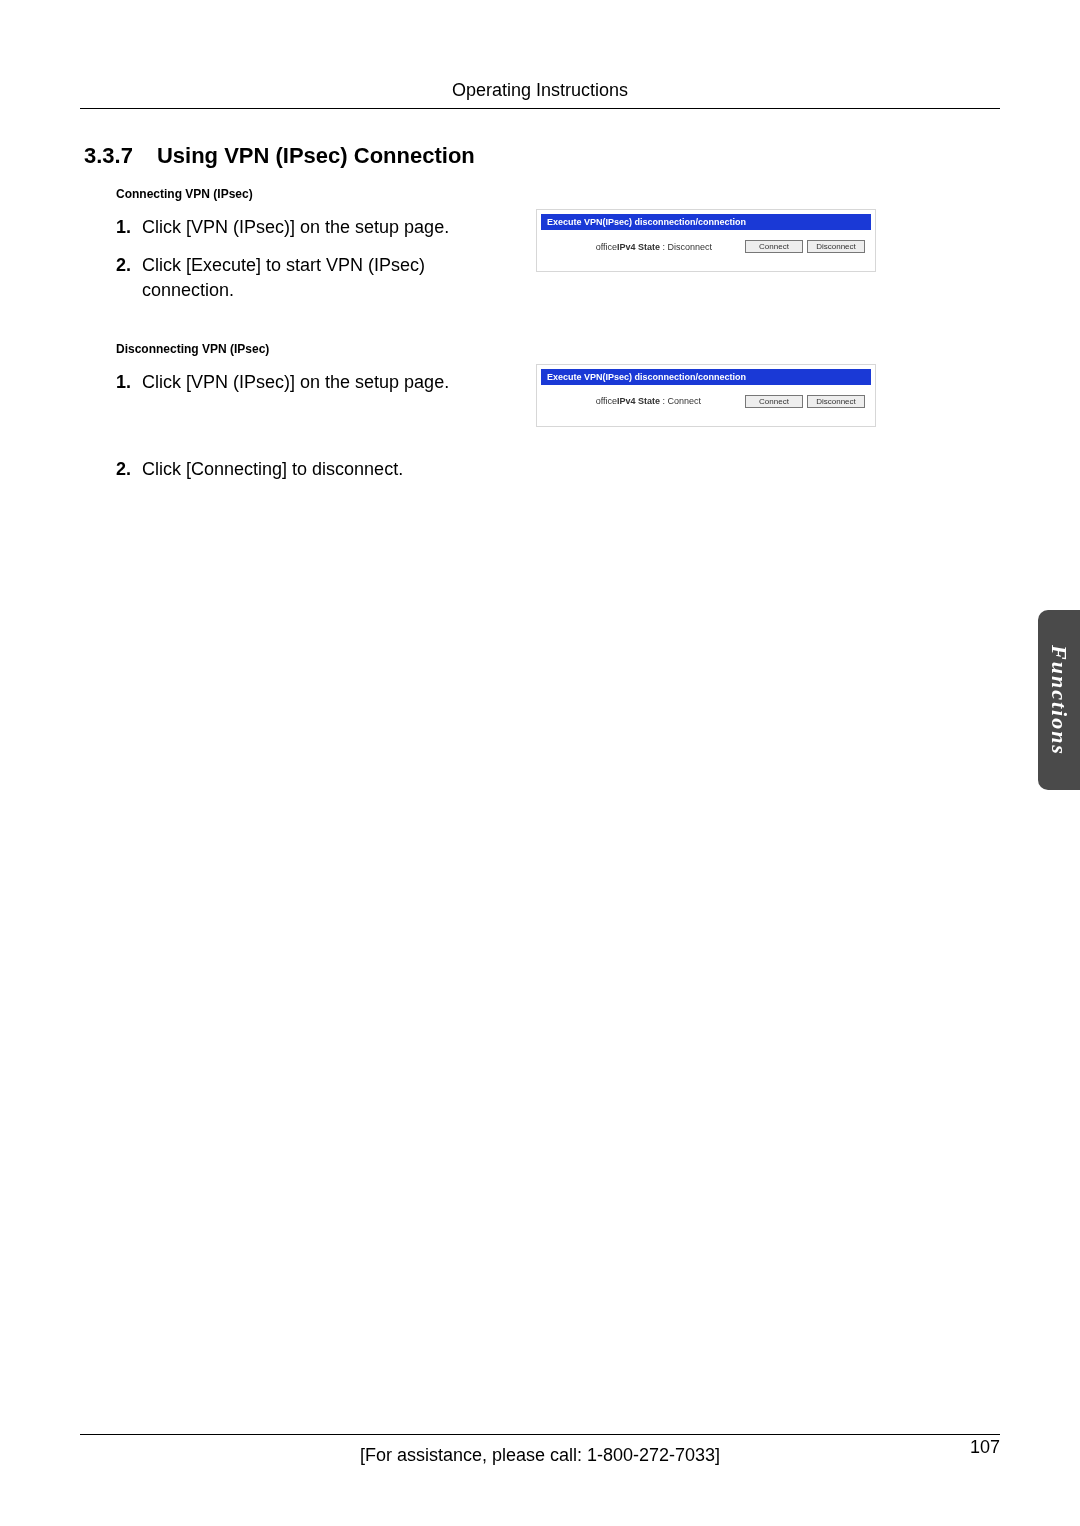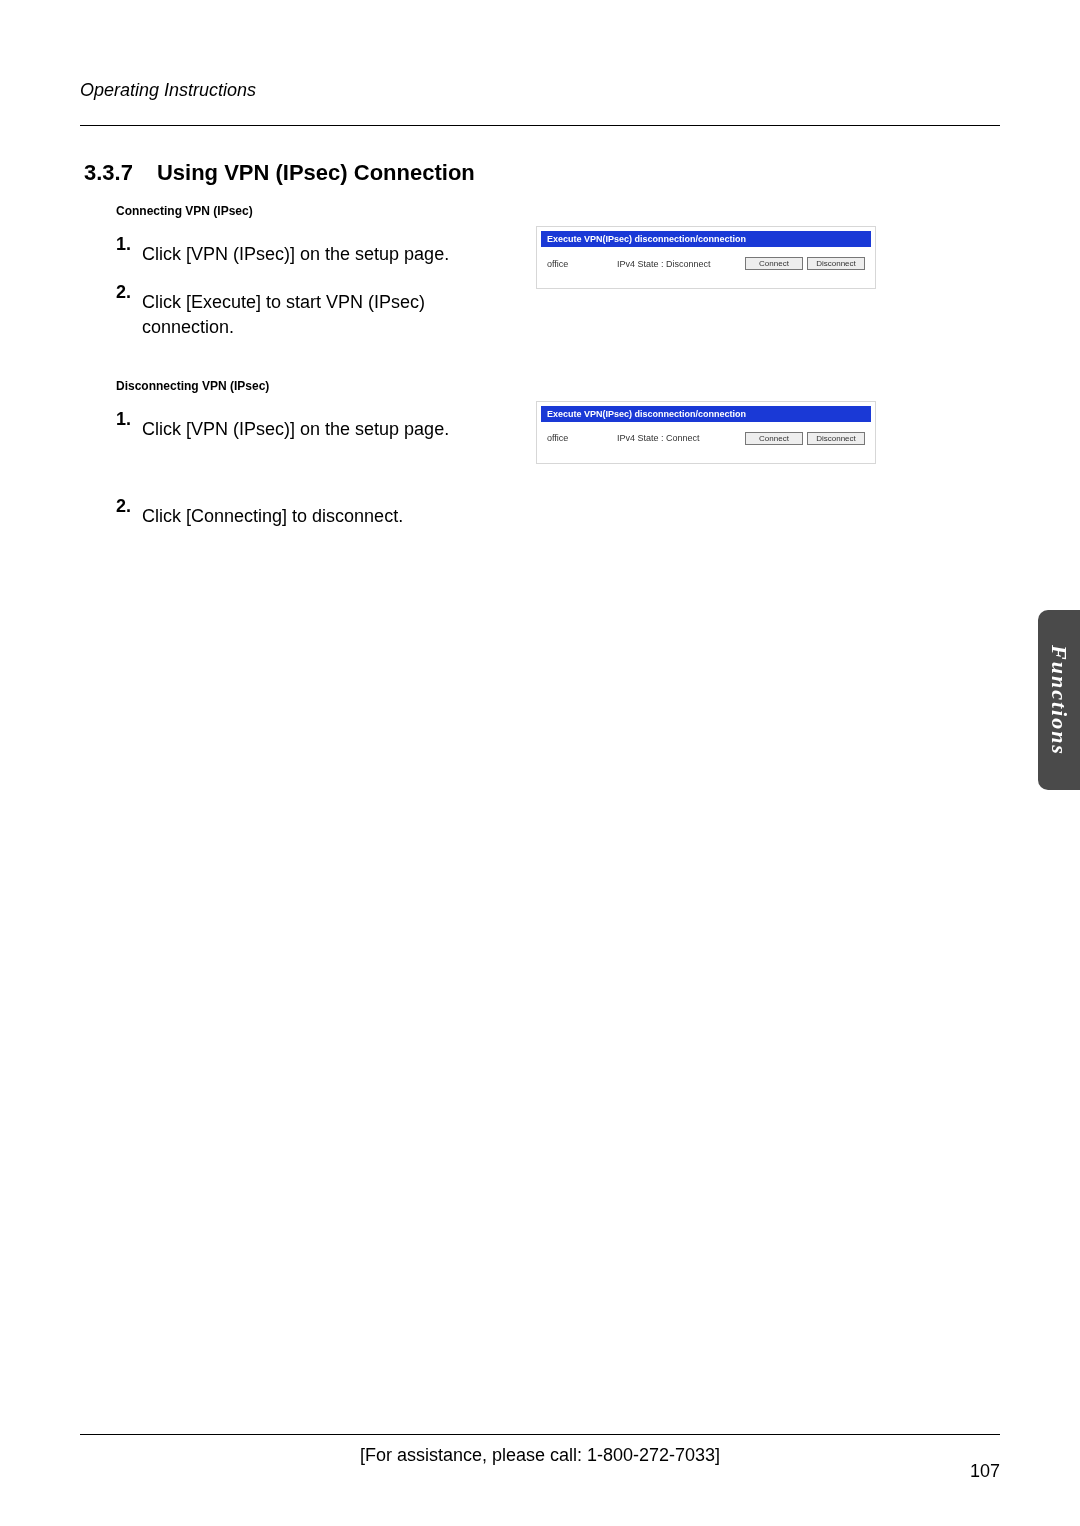--- a/index.html
+++ b/index.html
@@ -10,26 +10,25 @@
     color: #000;
   }
   .page {
     width: 1080px;
     height: 1526px;
     position: relative;
     box-sizing: border-box;
     padding: 80px 80px 60px 80px;
   }
   .running-head {
-    text-align: left;
+    text-align: center;
     font-size: 18px;
     border-bottom: 1px solid #000;
-    padding-bottom: 24px;
+    padding-bottom: 7px;
     margin-bottom: 34px;
-    font-style: italic;
   }
   .section-title {
     font-size: 22px;
     font-weight: bold;
     margin-bottom: 18px;
     margin-left: 4px;
   }
   .sec-num { display: inline-block; margin-right: 24px; }
   .intro {
     font-size: 18px;
@@ -51,21 +50,21 @@
     flex: 0 0 400px;
     margin-left: 36px;
   }
   .step {
     display: flex;
     font-size: 18px;
     margin-bottom: 14px;
     line-height: 1.35;
   }
   .step .num { font-weight: bold; width: 26px; flex: 0 0 26px; }
-  .step .txt { flex: 1; margin-top: 10px; }
+  .step .txt { flex: 1; }
   .shot-wrap {
     flex: 0 0 340px;
     margin-left: 20px;
     margin-top: -6px;
     border-radius: 28px;
   }
   .shot {
     border: 1px solid #d7d7d7;
     width: 340px;
     box-sizing: border-box;
@@ -78,23 +77,23 @@
     padding: 3px 6px;
     font-weight: bold;
   }
   .shot .row {
     display: flex;
     align-items: center;
     font-size: 9px;
     padding: 10px 6px 14px 6px;
     color: #333;
   }
-  .shot .row .name { width: 70px; text-align: left; }
+  .shot .row .name { width: 70px; text-align: right; }
   .shot .row .state { flex: 1; }
-  .shot .row .state b { font-weight: normal; }
+  .shot .row .state b { font-weight: bold; }
   .shot .btn {
     border: 1px solid #777;
     background: #eee;
     font-size: 8px;
     padding: 1px 6px;
     margin-left: 4px;
     display: inline-block;
     text-align: center;
     min-width: 44px;
   }
@@ -127,21 +126,21 @@
   .footer {
     position: absolute;
     left: 80px;
     right: 80px;
     bottom: 60px;
     border-top: 1px solid #000;
     padding-top: 10px;
     font-size: 18px;
   }
   .footer .assist { text-align: center; }
-  .footer .pnum { position: absolute; right: 0; top: 26px; }
+  .footer .pnum { position: absolute; right: 0; top: 2px; }
 </style>
 </head>
 <body>
 
 <div class="page">
 
   <div class="running-head">Operating Instructions</div>
 
   <div class="section-title">
     <span class="sec-num">3.3.7</span><span>Using VPN (IPsec) Connection</span>

